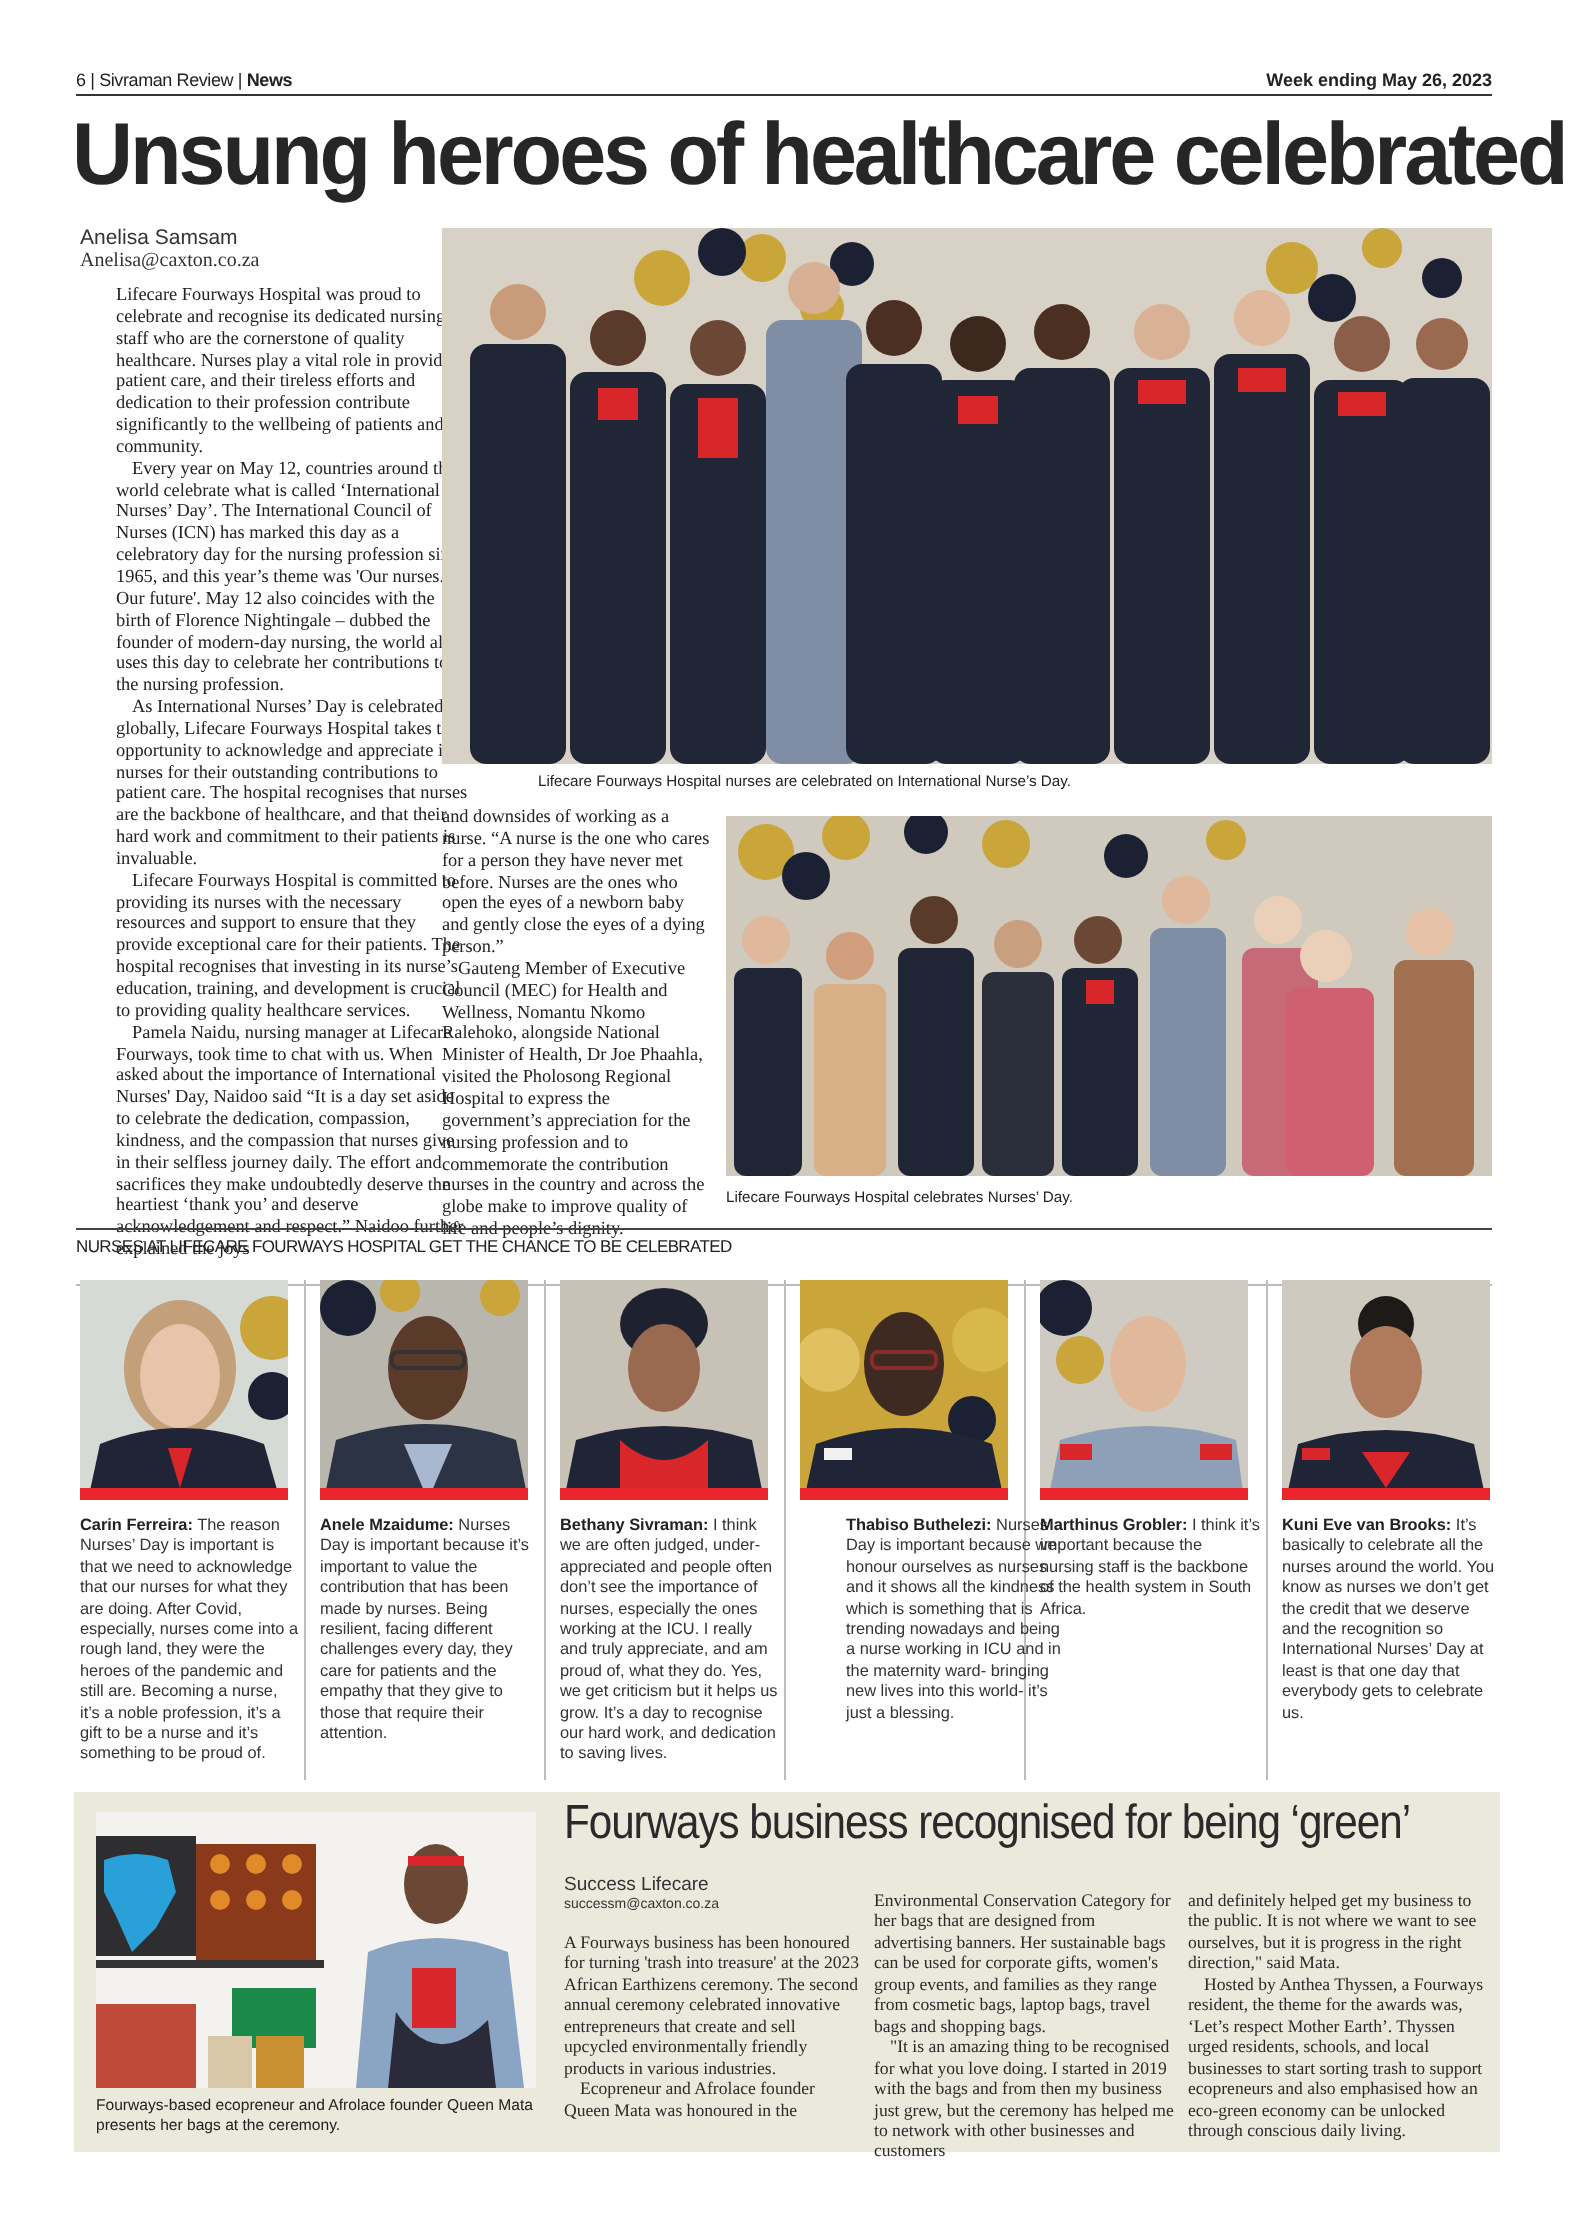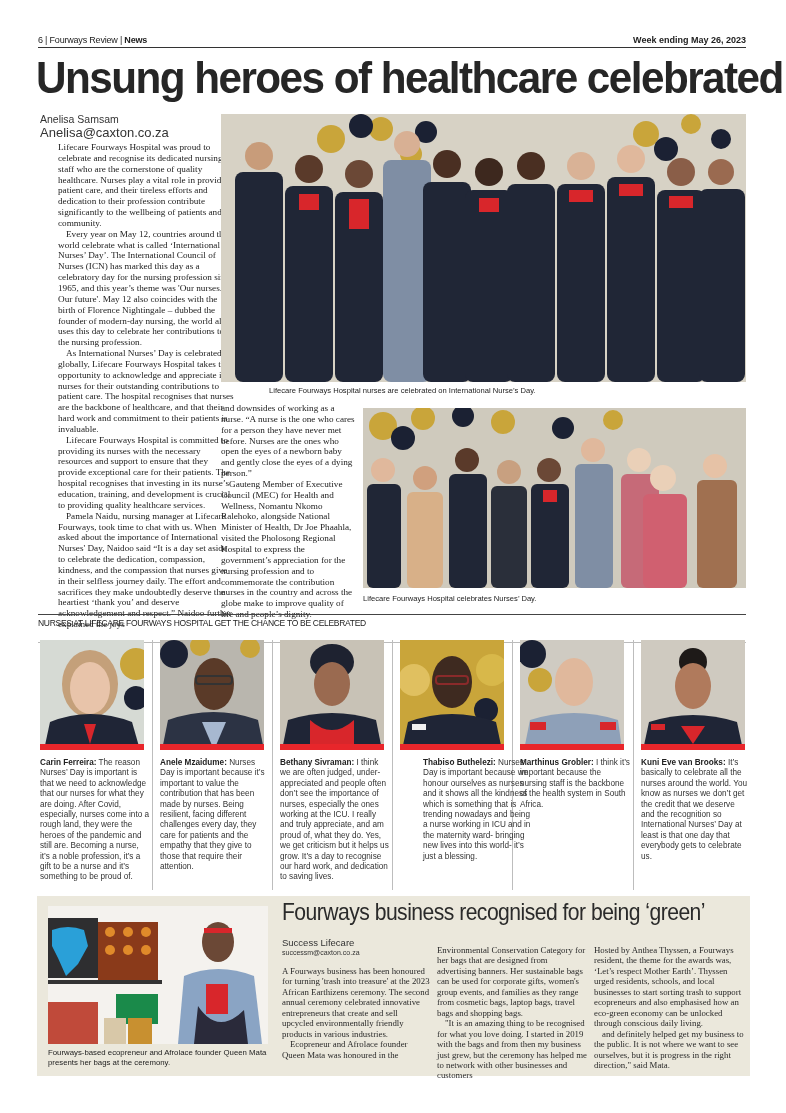--- a/index.html
+++ b/index.html
@@ -8,21 +8,21 @@
 
   
   .folio { left:38px; top:34px; width:708px; height:14px; border-bottom:1.5px solid #333; font-family:"Liberation Sans", sans-serif; font-size:9px; color:#222; }
   .folio .left { position:absolute; left:0; top:1px; letter-spacing:-0.2px; }
   .folio .left b { font-weight:bold; }
   .folio .right { position:absolute; right:0; top:1px; font-weight:bold; }
 
   .headline { left:36px; top:50px; width:712px; height:58px; font-family:"Liberation Sans", sans-serif; font-weight:bold; font-size:44px; letter-spacing:-1.6px; color:#262626; white-space:nowrap; transform:scaleX(0.96); transform-origin:left; line-height:56px; }
 
   .byline-name { left:40px; top:113px; font-family:"Liberation Sans", sans-serif; font-size:10.5px; color:#333; }
-  .byline-email { left:40px; top:125px; font-family:Liberation Sans, sans-serif; font-size:13px; color:#333; }
+  .byline-email { left:40px; top:125px; font-family:Liberation Serif, serif; font-size:10px; color:#333; }
 
   .body-col { font-size:9.2px; line-height:10.85px; color:#222; text-align:left; }
   .body-col p { text-indent:0; }
   .body-col p + p { text-indent:8px; }
 
   .photo { background:#444; overflow:hidden; }
   .caption { font-family:"Liberation Sans", sans-serif; font-size:7.6px; color:#222; }
 
   .section-bar { left:38px; top:614px; width:708px; height:29px; border-top:1.5px solid #444; border-bottom:1.5px solid #bbb; font-family:"Liberation Sans", sans-serif; font-size:8.5px; color:#222; padding-top:3px; letter-spacing:-0.3px; }
 
@@ -37,21 +37,21 @@
   .g-headline { left:282px; top:898px; font-family:"Liberation Sans", sans-serif; font-size:24px; color:#2a2a2a; letter-spacing:-0.6px; white-space:nowrap; transform:scaleX(0.88); transform-origin:left; }
   .g-by { left:282px; top:937px; font-family:"Liberation Sans", sans-serif; font-size:9.5px; color:#333; }
   .g-mail { left:282px; top:949px; font-family:"Liberation Sans", sans-serif; font-size:7px; color:#333; }
   .g-col { font-size:8.8px; line-height:10.45px; color:#2a2a2a; }
   .g-col p + p { text-indent:8px; }
 </style>
 </head>
 <body>
 
 <div class="abs folio">
-  <span class="left"><span>6</span> | <span>Fourways Review</span> | <b>News</b></span>
+  <span class="left"><span>6</span> | <span>Sivraman Review</span> | <b>News</b></span>
   <span class="right">Week ending May 26, 2023</span>
 </div>
 
 <div class="abs headline">Unsung heroes of healthcare celebrated</div>
 
 <div class="abs byline-name">Anelisa Samsam</div>
 <div class="abs byline-email">Anelisa@caxton.co.za</div>
 
 <div class="abs body-col" style="left:58px; top:142px; width:178px;">
   <p>Lifecare Fourways Hospital was proud to celebrate and recognise its dedicated nursing staff who are the cornerstone of quality healthcare. Nurses play a vital role in providing patient care, and their tireless efforts and dedication to their profession contribute significantly to the wellbeing of patients and the community.</p>
@@ -317,15 +317,15 @@
 
 <div class="abs g-col" style="left:282px; top:966px; width:148px;">
   <p>A Fourways business has been honoured for turning 'trash into treasure' at the 2023 African Earthizens ceremony. The second annual ceremony celebrated innovative entrepreneurs that create and sell upcycled environmentally friendly products in various industries.</p>
   <p>Ecopreneur and Afrolace founder Queen Mata was honoured in the</p>
 </div>
 <div class="abs g-col" style="left:437px; top:945px; width:150px;">
   <p>Environmental Conservation Category for her bags that are designed from advertising banners. Her sustainable bags can be used for corporate gifts, women's group events, and families as they range from cosmetic bags, laptop bags, travel bags and shopping bags.</p>
   <p>"It is an amazing thing to be recognised for what you love doing. I started in 2019 with the bags and from then my business just grew, but the ceremony has helped me to network with other businesses and customers</p>
 </div>
 <div class="abs g-col" style="left:594px; top:945px; width:152px;">
+  <p>and definitely helped get my business to the public. It is not where we want to see ourselves, but it is progress in the right direction," said Mata.</p>
   <p>Hosted by Anthea Thyssen, a Fourways resident, the theme for the awards was, ‘Let’s respect Mother Earth’. Thyssen urged residents, schools, and local businesses to start sorting trash to support ecopreneurs and also emphasised how an eco-green economy can be unlocked through conscious daily living.</p>
-  <p>and definitely helped get my business to the public. It is not where we want to see ourselves, but it is progress in the right direction," said Mata.</p>
 </div>
 
 </body></html>

